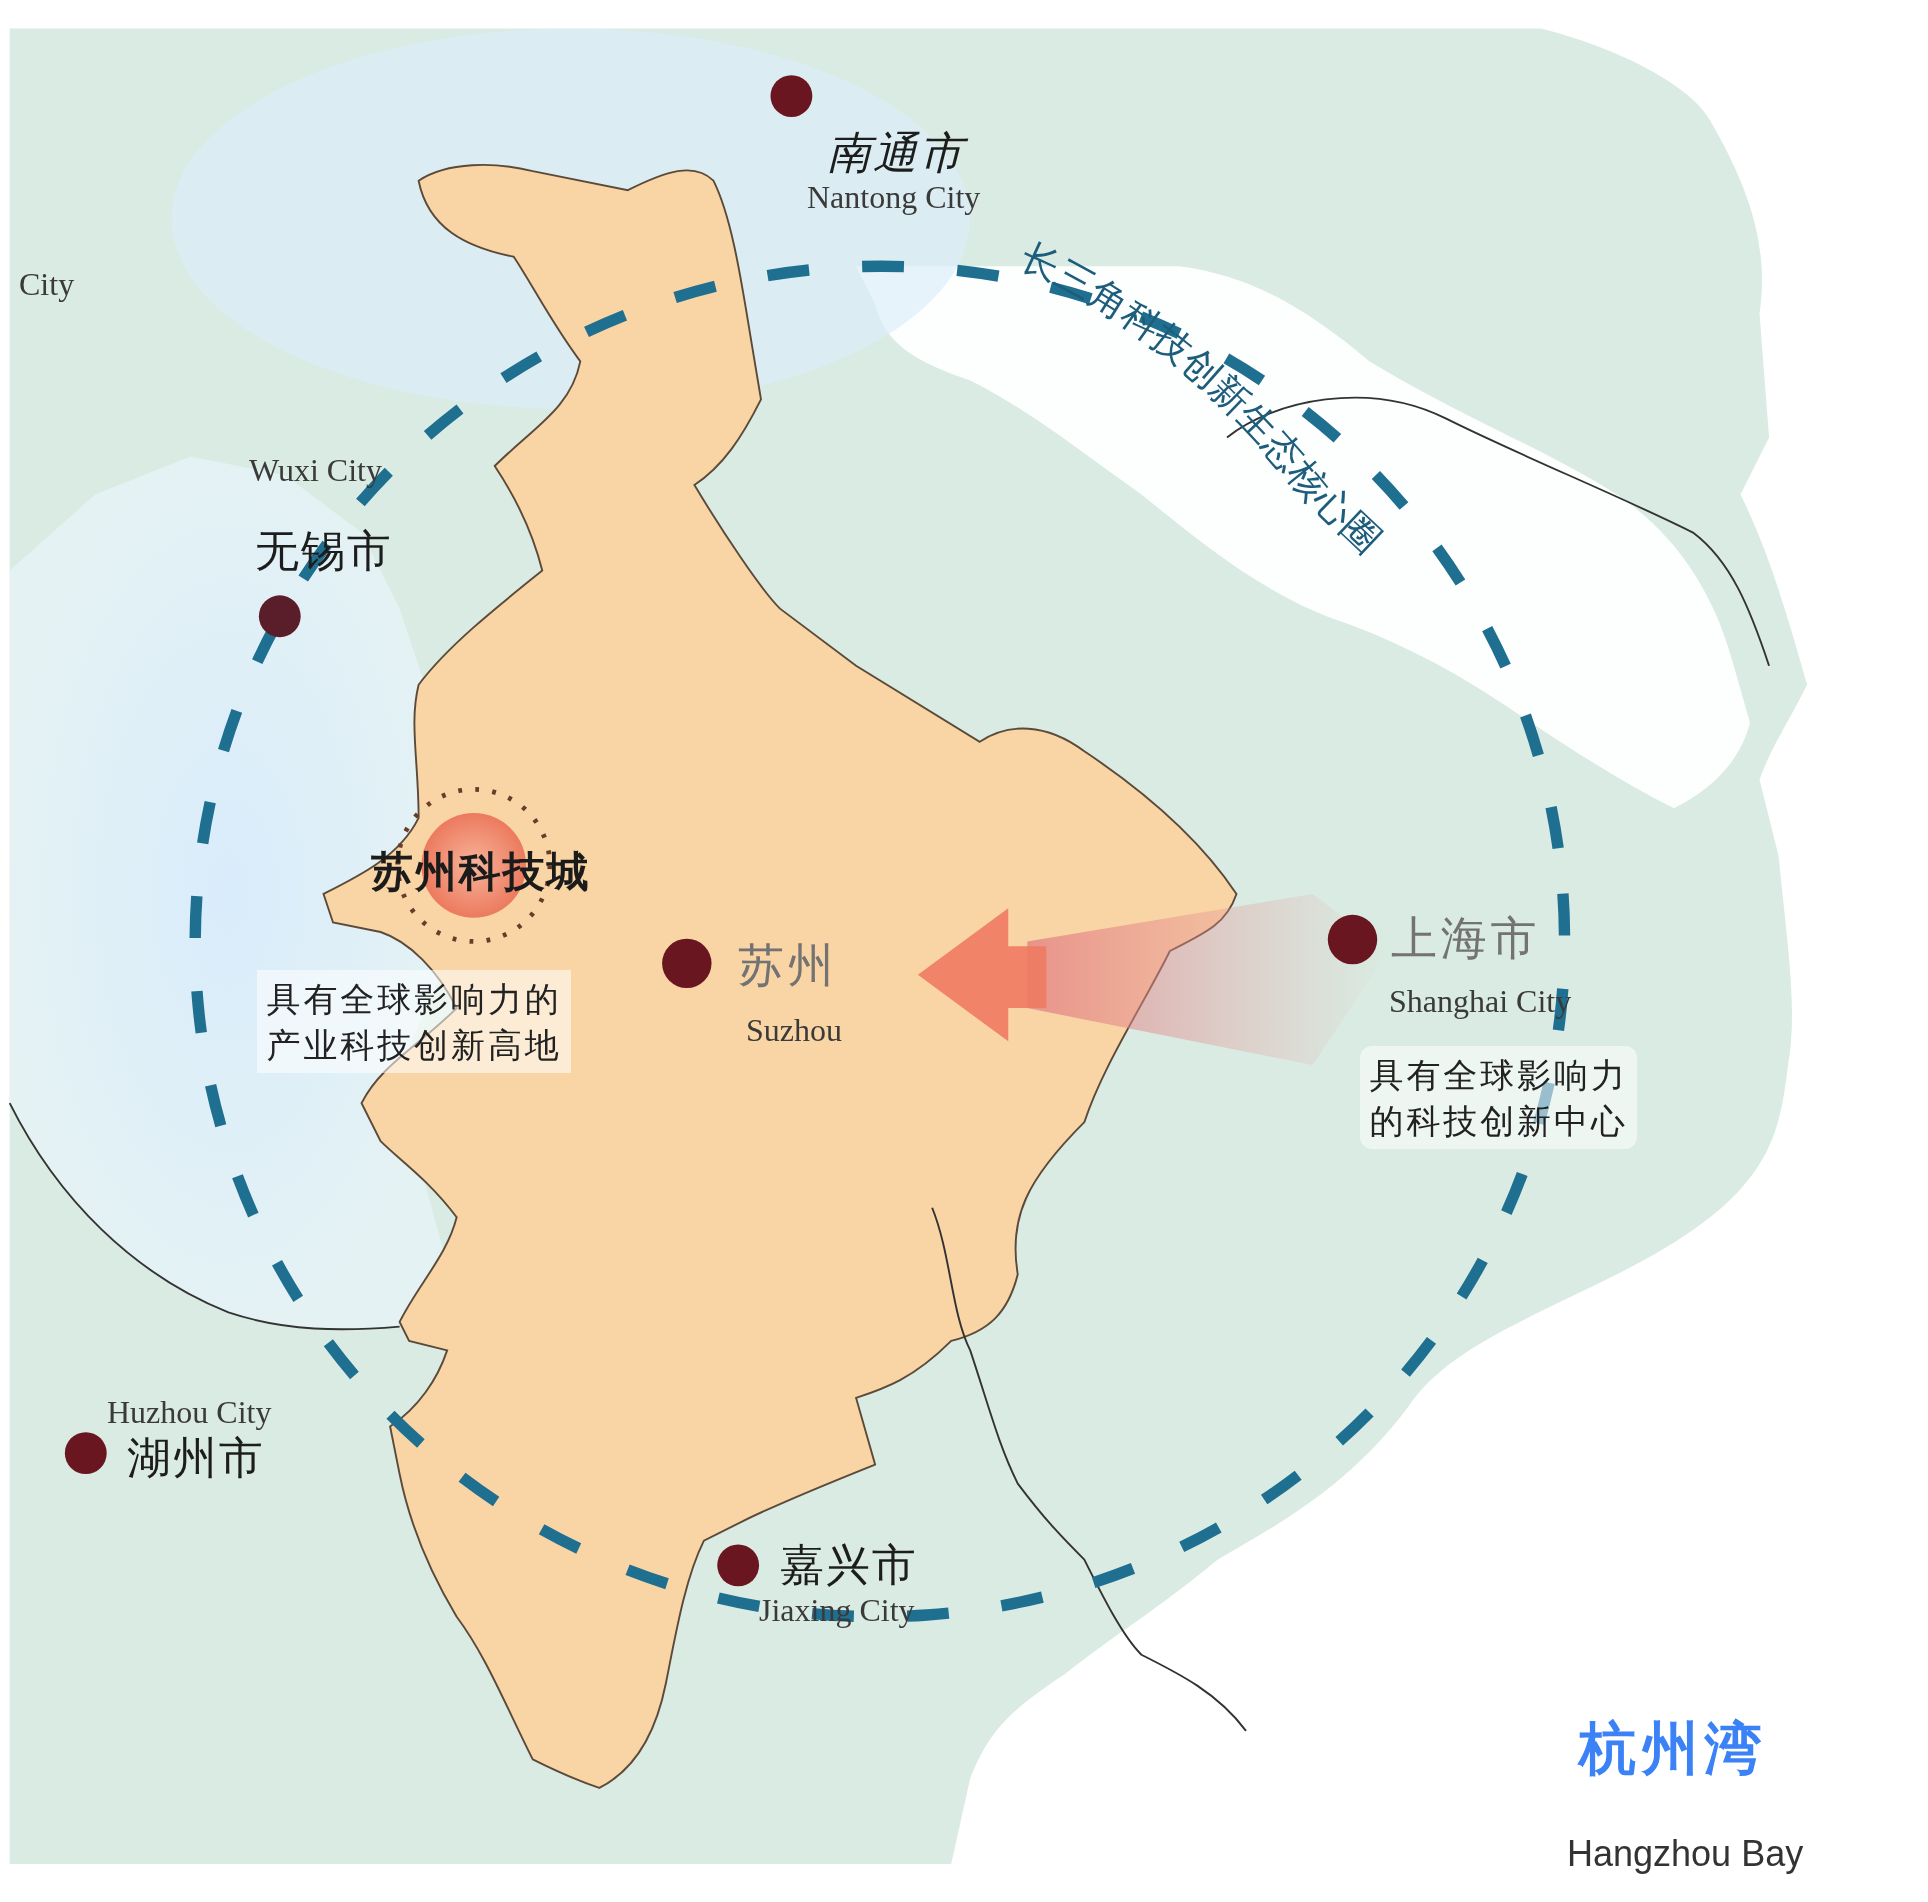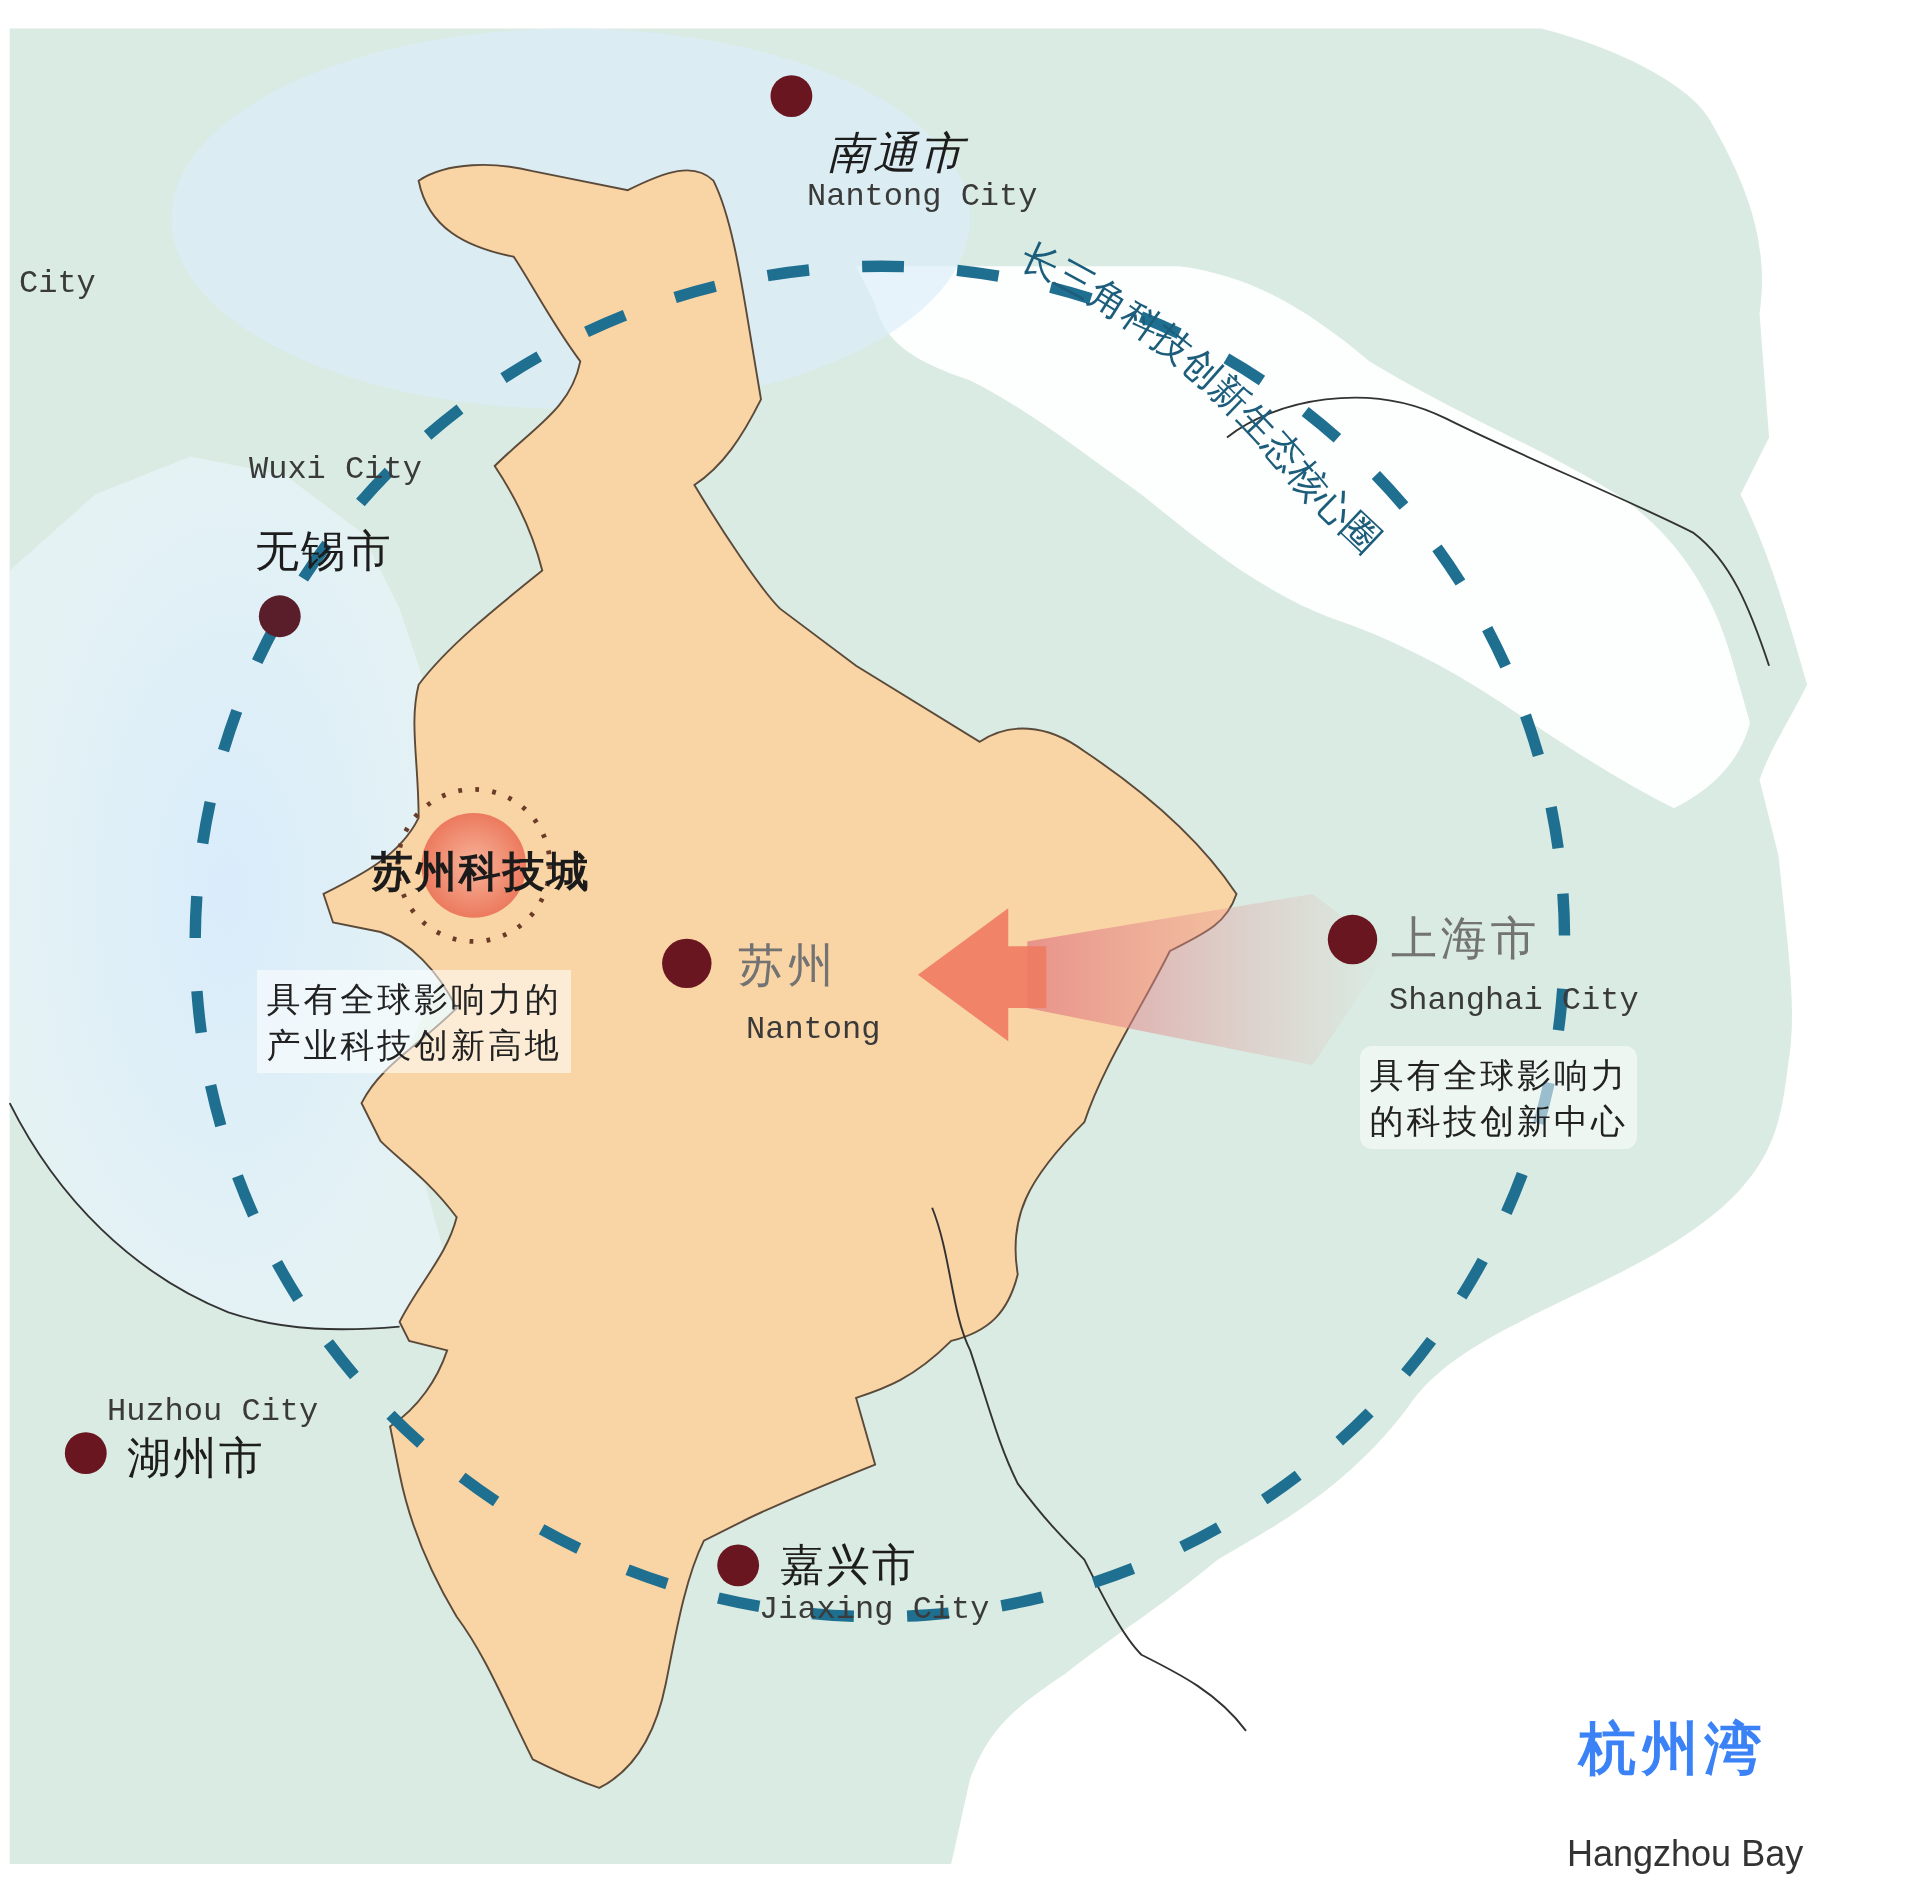--- a/index.html
+++ b/index.html
@@ -1,21 +1,21 @@
 <!DOCTYPE html>
 <html style="font-size:15px"><head>
   <meta charset="utf-8">
   <style>
     html, body { margin: 0; padding: 0; background: #ffffff; }
     body { width: 1929px; height: 1902px; position: relative; overflow: hidden;
            font-family: "DejaVu Sans", "Liberation Sans", sans-serif; color: #1a1a1a; }
     #map { position: absolute; left: 0; top: 0; width: 1929px; height: 1902px; }
     .lbl { position: absolute; white-space: nowrap; line-height: 1; }
     .zh { font-size: 44px; letter-spacing: 1.9px; color: #1d1d1d; }
-    .en { font-size: 32px; color: #3a3a3a; font-family: Liberation Mono, monospace; font-weight: 300; }
+    .en { font-size: 32px; color: #3a3a3a; font-family: Liberation Serif, serif; font-weight: 300; }
     .zh-big { font-size: 46px; letter-spacing: 3.8px; color: #737373; }
     .note { font-size: 34px; line-height: 46px; color: #222; letter-spacing: 2.9px;
             background: rgba(255,255,255,0.55); padding: 5.7px 9.5px; white-space: pre; }
     .kejicheng { font-size: 42px; font-weight: bold; letter-spacing: 1.9px; color: #1b1b1b; }
     .ring-text { font-size: 40px; fill: #1d5d7c; font-family: "DejaVu Sans", sans-serif; }
     .bay-zh { font-size: 57px; font-weight: bold; letter-spacing: 5.7px; color: #3b82f6; }
     .bay-en { font-size: 36px; color: #333; font-family: "Liberation Sans", sans-serif; }
   </style>
 </head>
 <body>
@@ -77,21 +77,21 @@
 <div class="lbl en" style="left:19px;top:268px;">City</div>
 
 <div class="lbl en" style="left:249px;top:454px;">Wuxi City</div>
 <div class="lbl zh" style="left:255px;top:529px;">无锡市</div>
 
 <div class="lbl kejicheng" style="left:371px;top:851px;">苏州科技城</div>
 <div class="lbl note" style="left:257px;top:970px;">具有全球影响力的
 产业科技创新高地</div>
 
 <div class="lbl zh-big" style="left:738px;top:942px;">苏州</div>
-<div class="lbl en" style="left:746px;top:1014px;">Nantong</div>
+<div class="lbl en" style="left:746px;top:1014px;">Suzhou</div>
 
 <div class="lbl zh-big" style="left:1391px;top:915px;">上海市</div>
 <div class="lbl en" style="left:1389px;top:985px;">Shanghai City</div>
 <div class="lbl note" style="left:1360px;top:1046px;border-radius:12px;">具有全球影响力
 的科技创新中心</div>
 
 <div class="lbl en" style="left:107px;top:1396px;">Huzhou City</div>
 <div class="lbl zh" style="left:127px;top:1436px;">湖州市</div>
 
 <div class="lbl zh" style="left:780px;top:1543px;">嘉兴市</div>

